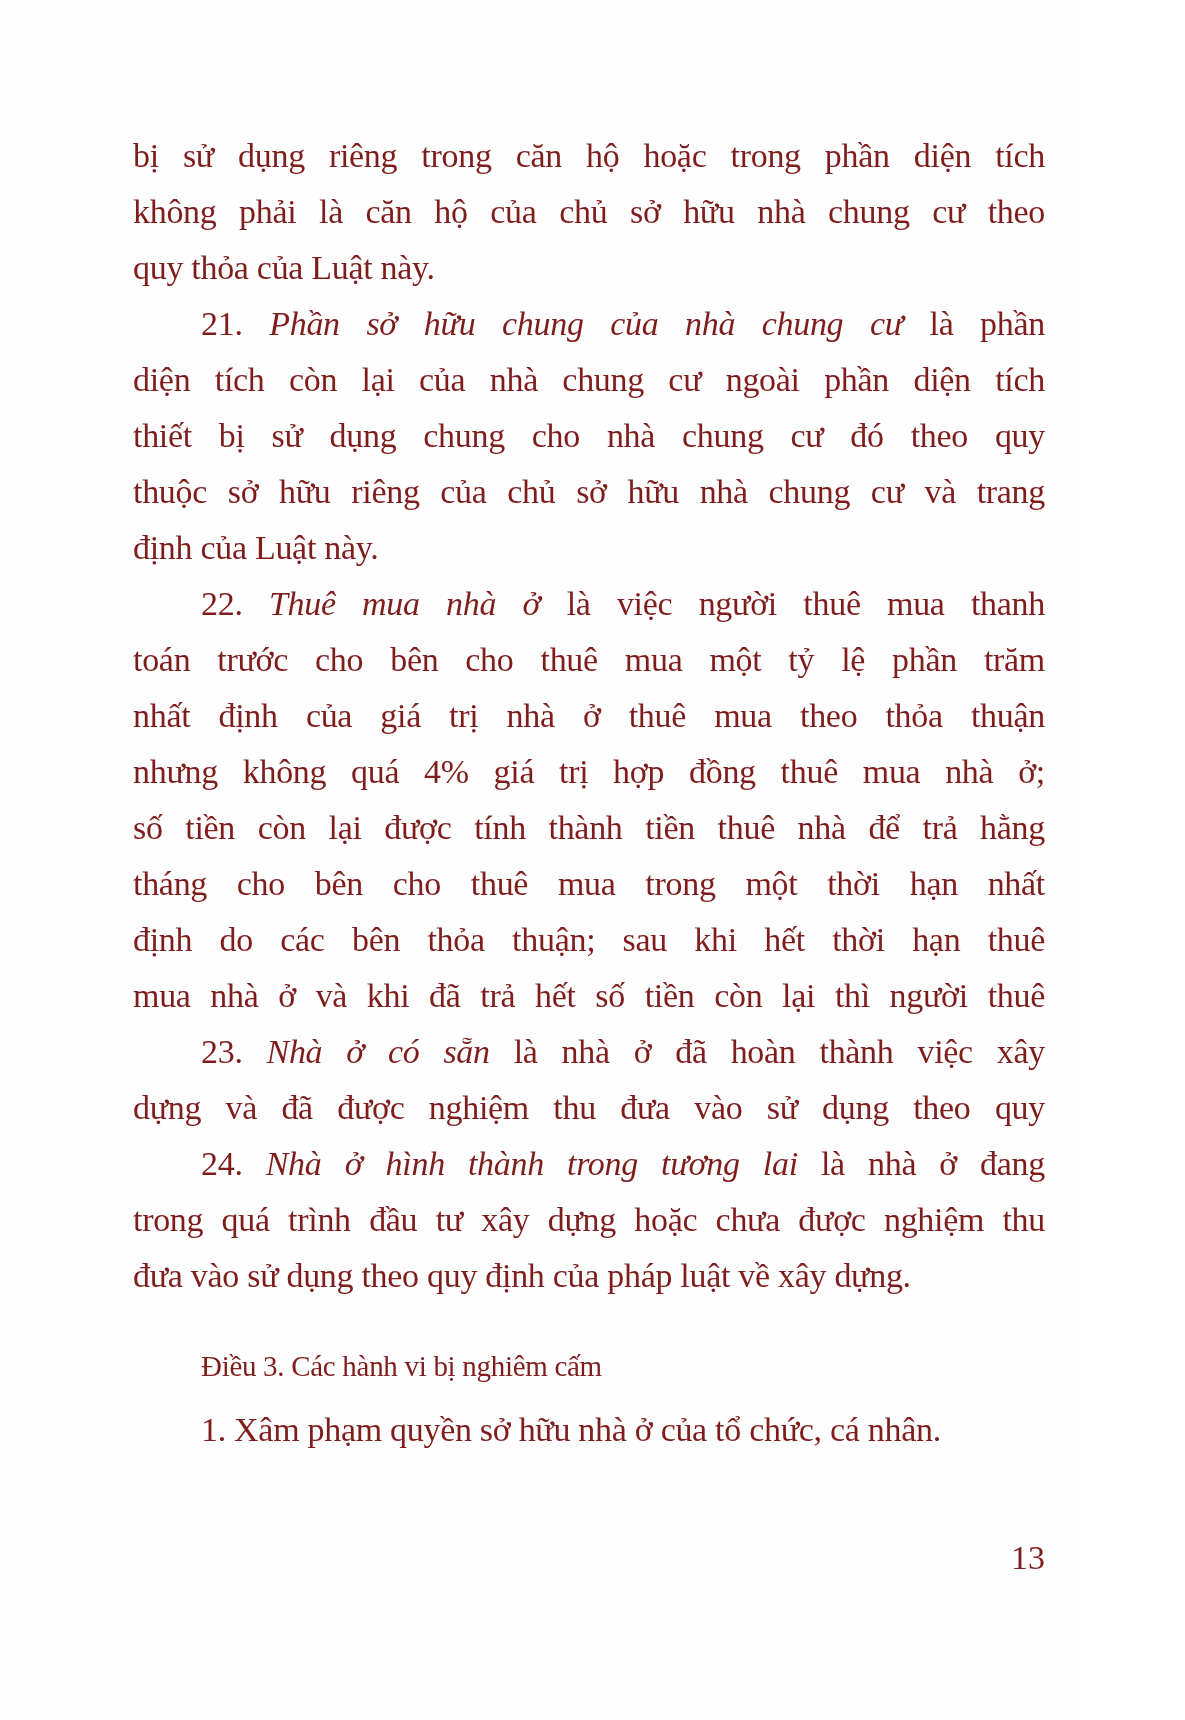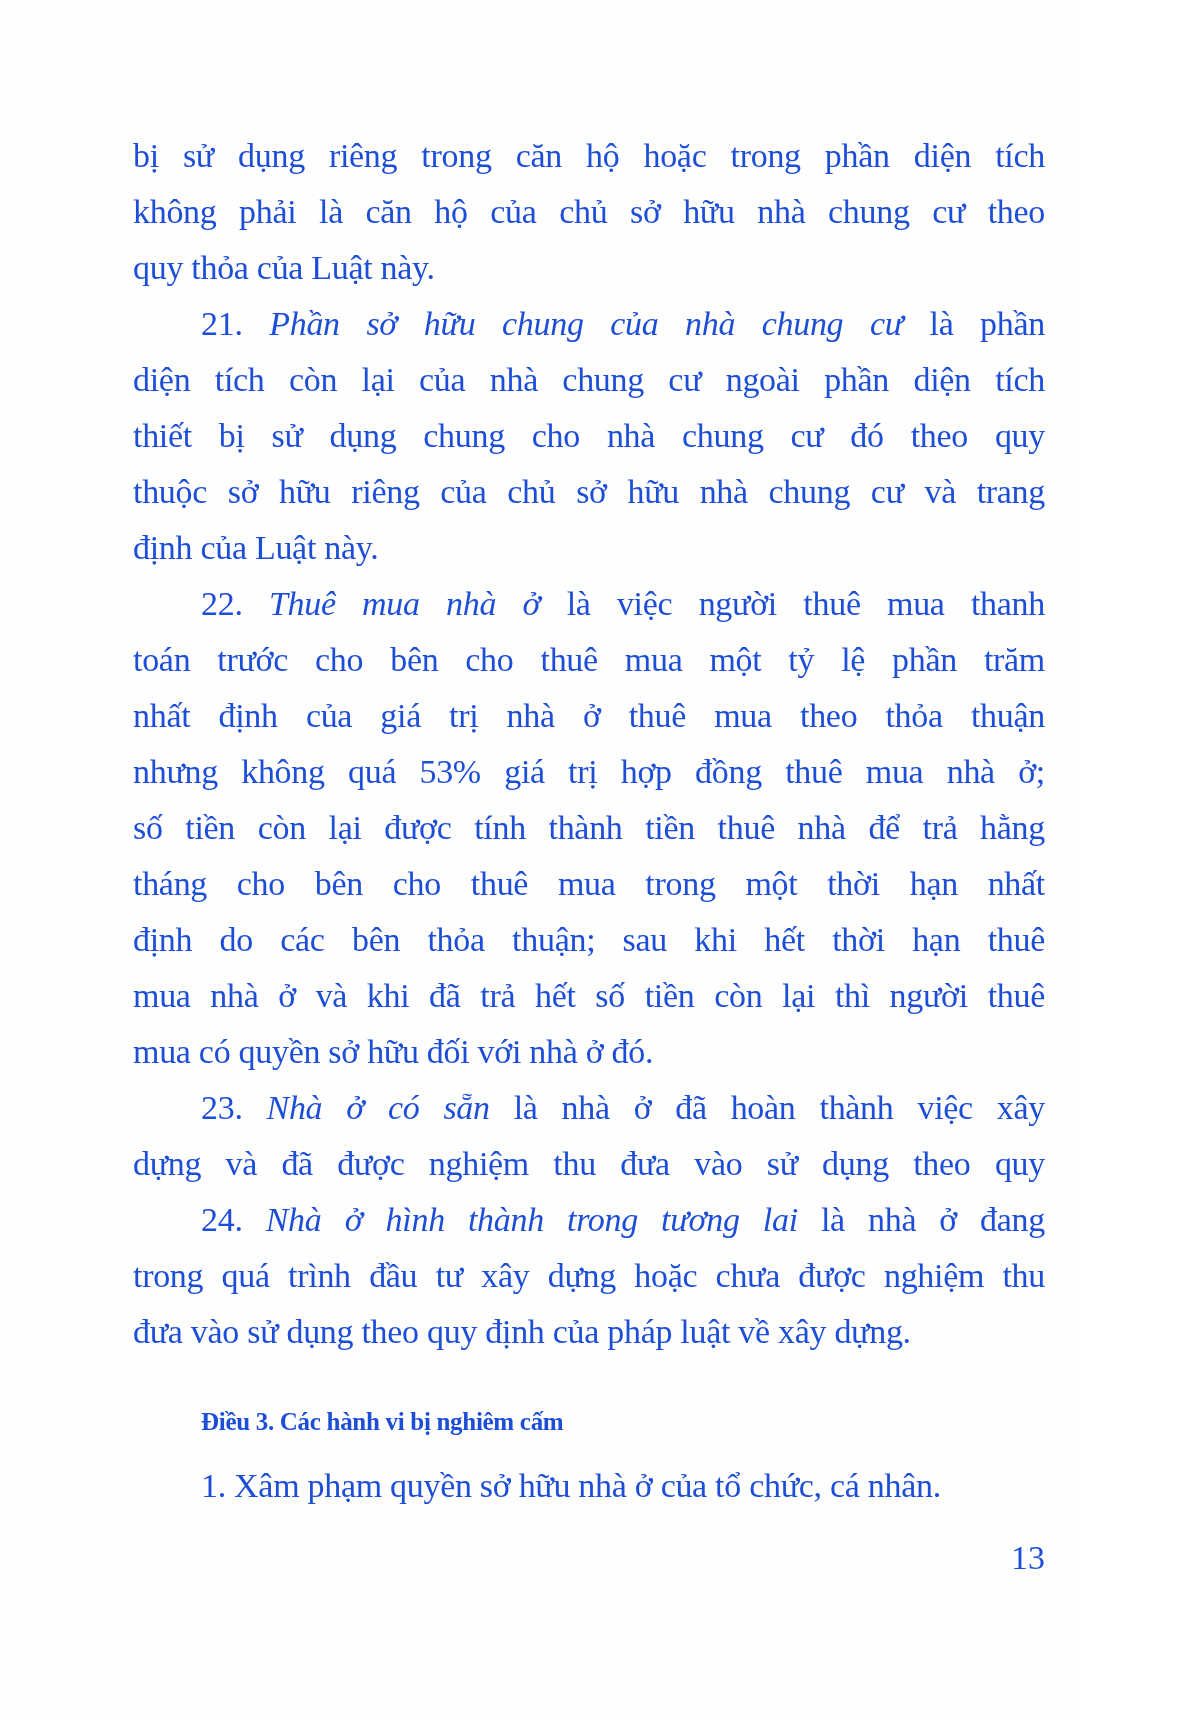--- a/index.html
+++ b/index.html
@@ -7,21 +7,21 @@
     padding: 0;
     background: #ffffff;
   }
   .page {
     position: relative;
     width: 1075px;
     height: 1720px;
     background: #fefefe;
     overflow: hidden;
     font-family: "Liberation Serif", "DejaVu Serif", serif;
-    color: #1d4ed8;
+    color: #7f1d1d;
   }
   .scan-edge-right {
     position: absolute;
     top: 0;
     left: 1176px;
     width: 2px;
     height: 1720px;
     background: #e3e3e3;
   }
   .text-block {
@@ -36,22 +36,22 @@
     line-height: 56px;
     font-size: 34px;
     letter-spacing: -0.3px;
     text-align: justify;
     text-align-last: justify;
   }
   .line.last { text-align-last: left; }
   .line.indent { text-indent: 68px; }
   .italic { font-style: italic; }
   .paragraph.heading .line {
-    font-weight: bold;
-    font-size: 25px;
+    font-weight: normal;
+    font-size: 29px;
   }
   .paragraph[data-name="heading-article-3"] { margin-top: 34px; }
   .paragraph[data-name="item-1"] { margin-top: 8px; }
   .page-number {
     position: absolute;
     left: 133px;
     top: 1530px;
     width: 912px;
     height: 56px;
     line-height: 56px;
@@ -73,26 +73,25 @@
         <div class="line indent" data-name="text-line"><span data-name="text-segment">21. </span><span class="italic" data-name="defined-term">Phần sở hữu chung của nhà chung cư</span><span data-name="text-segment"> là phần</span></div>
         <div class="line" data-name="text-line"><span data-name="text-segment">diện tích còn lại của nhà chung cư ngoài phần diện tích</span></div>
         <div class="line" data-name="text-line"><span data-name="text-segment">thiết bị sử dụng chung cho nhà chung cư đó theo quy</span></div>
         <div class="line" data-name="text-line"><span data-name="text-segment">thuộc sở hữu riêng của chủ sở hữu nhà chung cư và trang</span></div>
         <div class="line last" data-name="text-line"><span data-name="text-segment">định của Luật này.</span></div>
       </div>
       <div class="paragraph body" data-name="para-22">
         <div class="line indent" data-name="text-line"><span data-name="text-segment">22. </span><span class="italic" data-name="defined-term">Thuê mua nhà ở</span><span data-name="text-segment"> là việc người thuê mua thanh</span></div>
         <div class="line" data-name="text-line"><span data-name="text-segment">toán trước cho bên cho thuê mua một tỷ lệ phần trăm</span></div>
         <div class="line" data-name="text-line"><span data-name="text-segment">nhất định của giá trị nhà ở thuê mua theo thỏa thuận</span></div>
-        <div class="line" data-name="text-line"><span data-name="text-segment">nhưng không quá 53% giá trị hợp đồng thuê mua nhà ở;</span></div>
+        <div class="line" data-name="text-line"><span data-name="text-segment">nhưng không quá 4% giá trị hợp đồng thuê mua nhà ở;</span></div>
         <div class="line" data-name="text-line"><span data-name="text-segment">số tiền còn lại được tính thành tiền thuê nhà để trả hằng</span></div>
         <div class="line" data-name="text-line"><span data-name="text-segment">tháng cho bên cho thuê mua trong một thời hạn nhất</span></div>
         <div class="line" data-name="text-line"><span data-name="text-segment">định do các bên thỏa thuận; sau khi hết thời hạn thuê</span></div>
         <div class="line" data-name="text-line"><span data-name="text-segment">mua nhà ở và khi đã trả hết số tiền còn lại thì người thuê</span></div>
-        <div class="line last" data-name="text-line"><span data-name="text-segment">mua có quyền sở hữu đối với nhà ở đó.</span></div>
       </div>
       <div class="paragraph body" data-name="para-23">
         <div class="line indent" data-name="text-line"><span data-name="text-segment">23. </span><span class="italic" data-name="defined-term">Nhà ở có sẵn</span><span data-name="text-segment"> là nhà ở đã hoàn thành việc xây</span></div>
         <div class="line" data-name="text-line"><span data-name="text-segment">dựng và đã được nghiệm thu đưa vào sử dụng theo quy</span></div>
       </div>
       <div class="paragraph body" data-name="para-24">
         <div class="line indent" data-name="text-line"><span data-name="text-segment">24. </span><span class="italic" data-name="defined-term">Nhà ở hình thành trong tương lai</span><span data-name="text-segment"> là nhà ở đang</span></div>
         <div class="line" data-name="text-line"><span data-name="text-segment">trong quá trình đầu tư xây dựng hoặc chưa được nghiệm thu</span></div>
         <div class="line last" data-name="text-line"><span data-name="text-segment">đưa vào sử dụng theo quy định của pháp luật về xây dựng.</span></div>
       </div>

